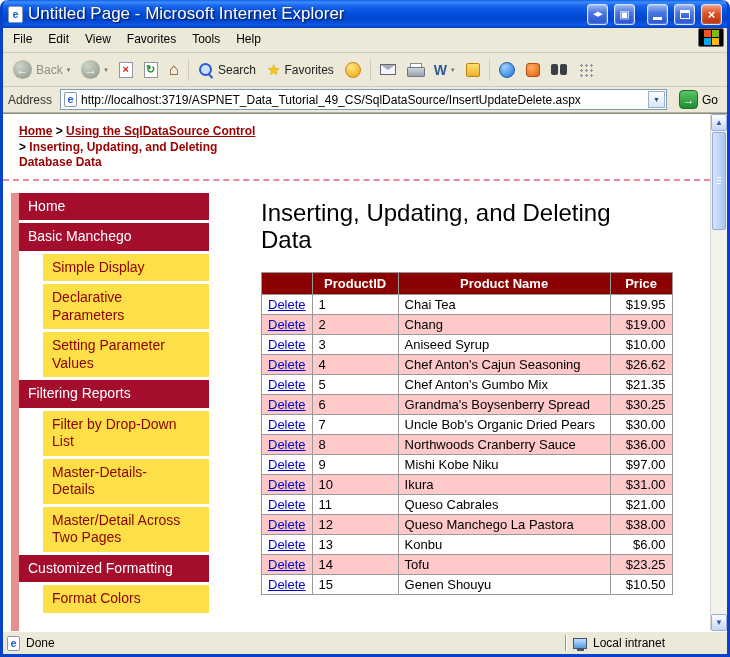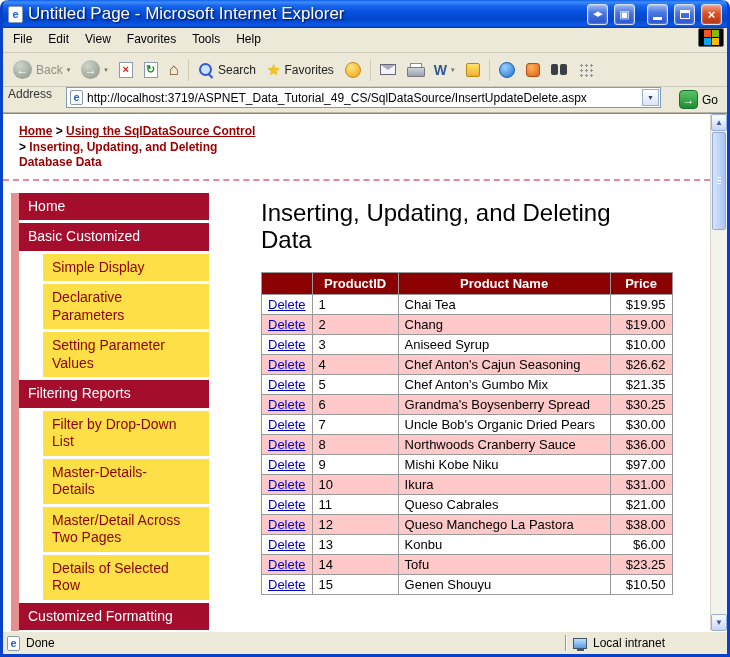--- a/index.html
+++ b/index.html
@@ -58,21 +58,21 @@
   .wordico{color:#2b579a;font-weight:bold;font-size:14px;line-height:1}
   .noteico{width:14px;height:14px;background:linear-gradient(#ffe070,#f0b030);border:1px solid #b8860b;border-radius:2px}
   .globeico{width:16px;height:16px;border-radius:50%;background:radial-gradient(circle at 35% 30%,#9cd0ff,#1f6fd0);border:1px solid #1a5ab0}
   .msnico{width:14px;height:14px;background:radial-gradient(circle at 35% 30%,#ffb060,#e06010);border-radius:3px;border:1px solid #b05010}
   .binoc{width:16px;height:11px;position:relative}
   .binoc::before,.binoc::after{content:"";position:absolute;top:0;width:7px;height:11px;background:#3a3f46;border-radius:2px}
   .binoc::before{left:0}.binoc::after{right:0}
   .gridico{width:15px;height:15px;background-image:radial-gradient(#8a92a0 1.2px,transparent 1.4px);background-size:5px 5px;background-position:1px 1px}
 
   
-  .addressbar{flex:0 0 26px;display:flex;background:#ece9d8;padding:0 5px;gap:14px;border-bottom:1px solid #b8b4a4}
+  .addressbar{flex:0 0 26px;display:flex;align-items:center;background:#ece9d8;padding:0 5px;gap:8px;border-bottom:1px solid #b8b4a4}
   .addr-label{font-size:12px;color:#333}
   .addr-input{flex:1;height:21px;background:#fff;border:1px solid #7f9db9;display:flex;align-items:center;gap:4px;padding:0 1px 0 3px;cursor:text}
   .addr-url{flex:1;font-size:12px;color:#000;white-space:nowrap;overflow:hidden}
   .addr-drop{width:17px;height:17px;background:linear-gradient(#ffffff,#d8e4f8);border:1px solid #9ab0c8;display:flex;align-items:center;justify-content:center;cursor:pointer}
   .addr-drop span{font-size:7px;color:#334466}
   .go-btn{display:flex;align-items:center;gap:4px;padding:0 4px;cursor:pointer}
   .go-ico{width:19px;height:19px;border-radius:4px;background:linear-gradient(180deg,#5cc468,#1e8c30);border:1px solid #187028;color:#fff;display:flex;align-items:center;justify-content:center;font-weight:bold;font-size:12px}
   .go-label{font-size:12px;color:#000}
 
   
@@ -254,29 +254,28 @@
   <div class="content">
     <div class="page-scroll">
       <div class="site-header">
         <div class="breadcrumb">
           <a class="bc-link">Home</a><span class="bc-sep"> &gt; </span><a class="bc-link">Using the SqlDataSource Control</a><span class="bc-sep"> &gt; </span><span class="bc-current">Inserting, Updating, and Deleting Database Data</span>
         </div>
       </div>
       <div class="body-row">
         <div class="sidebar">
             <div class="nav-item nav-head">Home</div>
-            <div class="nav-item nav-head">Basic Customized</div>
+            <div class="nav-item nav-head">Basic Manchego</div>
             <div class="nav-item nav-sub">Simple Display</div>
             <div class="nav-item nav-sub">Declarative Parameters</div>
             <div class="nav-item nav-sub">Setting Parameter Values</div>
             <div class="nav-item nav-head">Filtering Reports</div>
             <div class="nav-item nav-sub">Filter by Drop-Down List</div>
             <div class="nav-item nav-sub">Master-Details-Details</div>
             <div class="nav-item nav-sub">Master/Detail Across Two Pages</div>
-            <div class="nav-item nav-sub">Details of Selected Row</div>
             <div class="nav-item nav-head">Customized Formatting</div>
             <div class="nav-item nav-sub">Format Colors</div>
           </div>
         <div class="main">
           <h1 class="page-heading">Inserting, Updating, and Deleting Data</h1>
           <table class="grid">
             <thead>
                 <tr>
                   <th class="col0"></th>
                   <th class="col1">ProductID</th>

